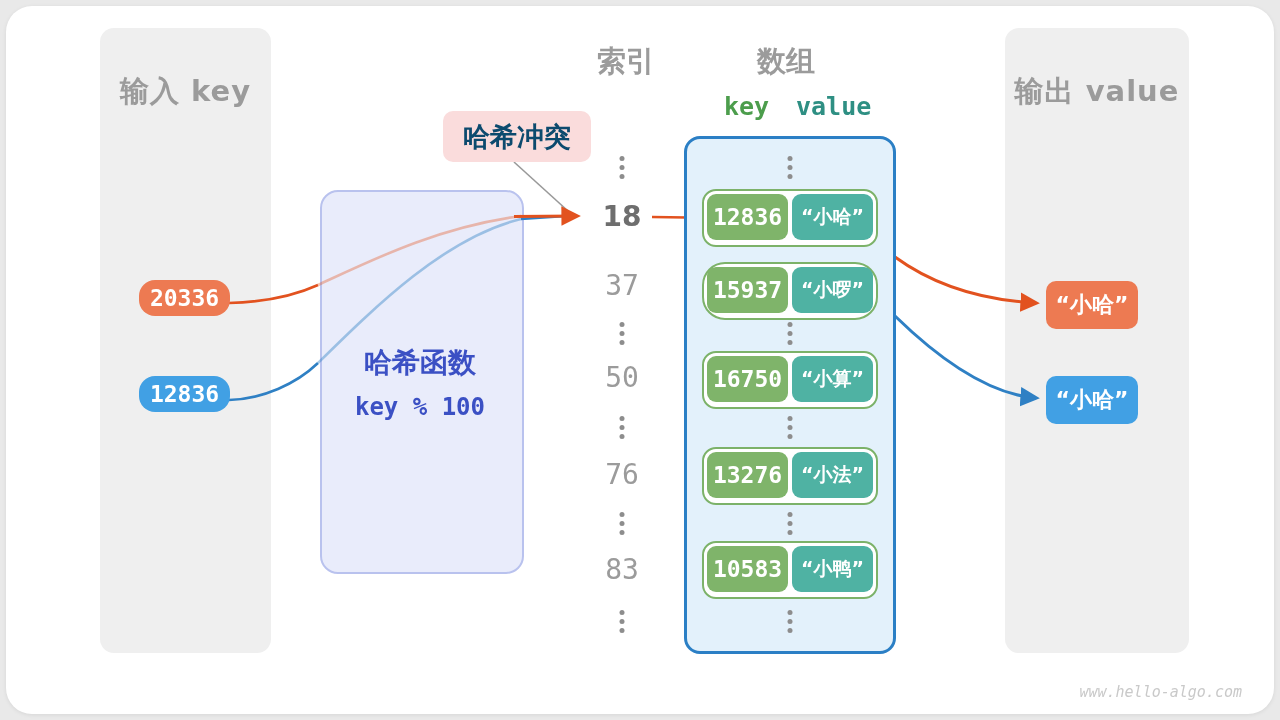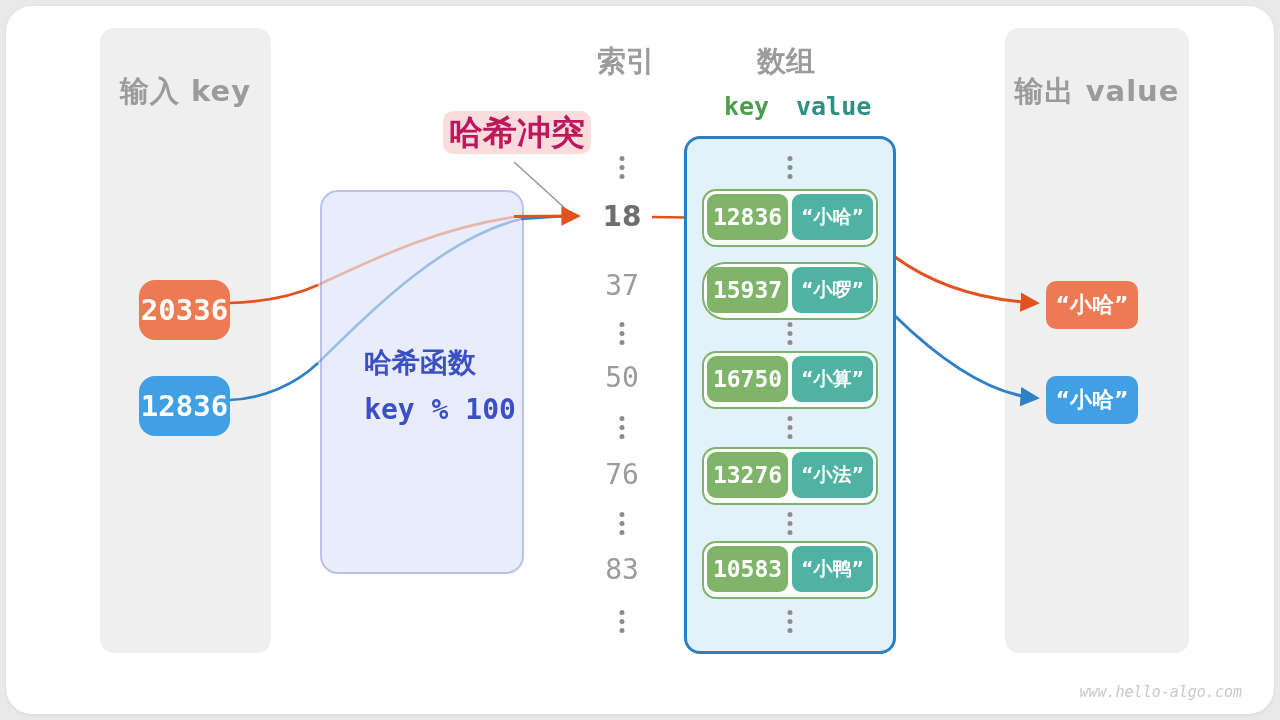--- a/index.html
+++ b/index.html
@@ -2,38 +2,38 @@
 <html><head>
 <meta charset="utf-8">
 <style>
   html,body{margin:0;padding:0;background:#e9e9e9;font-family:"DejaVu Sans",sans-serif;}
   .stage{position:relative;width:1280px;height:720px;overflow:hidden;}
   .card{position:absolute;left:6px;top:6px;right:6px;bottom:6px;background:#ffffff;border-radius:26px;box-shadow:0 1px 4px rgba(0,0,0,0.08);}
   
   .panel{position:absolute;top:28px;height:625px;background:#efefef;border-radius:14px;}
   .panel-title{position:absolute;top:44px;width:100%;text-align:center;font-size:29px;font-weight:700;color:#9b9b9b;letter-spacing:1px;}
   
-  .keybox{position:absolute;width:91px;height:60px;border-radius:16px;color:#fff;
-          font-family:"DejaVu Sans Mono",monospace;font-size:29px;font-weight:600;
+  .keybox{position:absolute;width:91px;height:36px;border-radius:16px;color:#fff;
+          font-family:"DejaVu Sans Mono",monospace;font-size:23px;font-weight:600;
           display:flex;align-items:center;justify-content:center;}
   .obox{position:absolute;width:92px;height:48px;border-radius:10px;color:#fff;
         font-size:22px;font-weight:700;display:flex;align-items:center;justify-content:center;}
   .bg-orange{background:#ed7a52;}
   .bg-blue{background:#41a0e4;}
   
   .hashbox{position:absolute;left:320px;top:190px;width:200px;height:380px;background:#e9ecfb;
            border:2px solid #b9c2ee;border-radius:18px;}
   .hash-title{position:absolute;left:320px;top:344px;width:200px;text-align:center;
               font-size:28px;font-weight:600;color:#3b50c4;}
   .hash-formula{position:absolute;left:320px;top:393px;width:200px;text-align:center;
-                font-family:"DejaVu Sans Mono",monospace;font-size:28px;font-weight:600;color:#3b50c4;margin-left:20px;}
-  
-  .collision{position:absolute;left:443px;top:111px;width:148px;height:43px;background:#fadcdc;
+                font-family:"DejaVu Sans Mono",monospace;font-size:24px;font-weight:600;color:#3b50c4;}
+  
+  .collision{position:absolute;left:443px;top:111px;width:148px;height:51px;background:#fadcdc;
              border-radius:10px;display:flex;align-items:center;justify-content:center;
-             font-size:34px;font-weight:700;color:#be185d;}
+             font-size:27px;font-weight:700;color:#0c4a6e;}
   
   .col-title{position:absolute;top:42px;font-size:29px;font-weight:700;color:#9b9b9b;}
   .kv-header{position:absolute;top:92px;font-family:"DejaVu Sans Mono",monospace;font-size:25px;font-weight:600;}
   .kv-key{color:#4c9d4c;}
   .kv-value{color:#2e8f83;}
   
   .idx{position:absolute;transform:translateX(-50%);font-family:"DejaVu Sans Mono",monospace;
        font-size:28px;color:#9b9b9b;line-height:34px;}
   .idx.hl{color:#6e6e6e;font-weight:700;font-family:"DejaVu Sans",sans-serif;}
   

